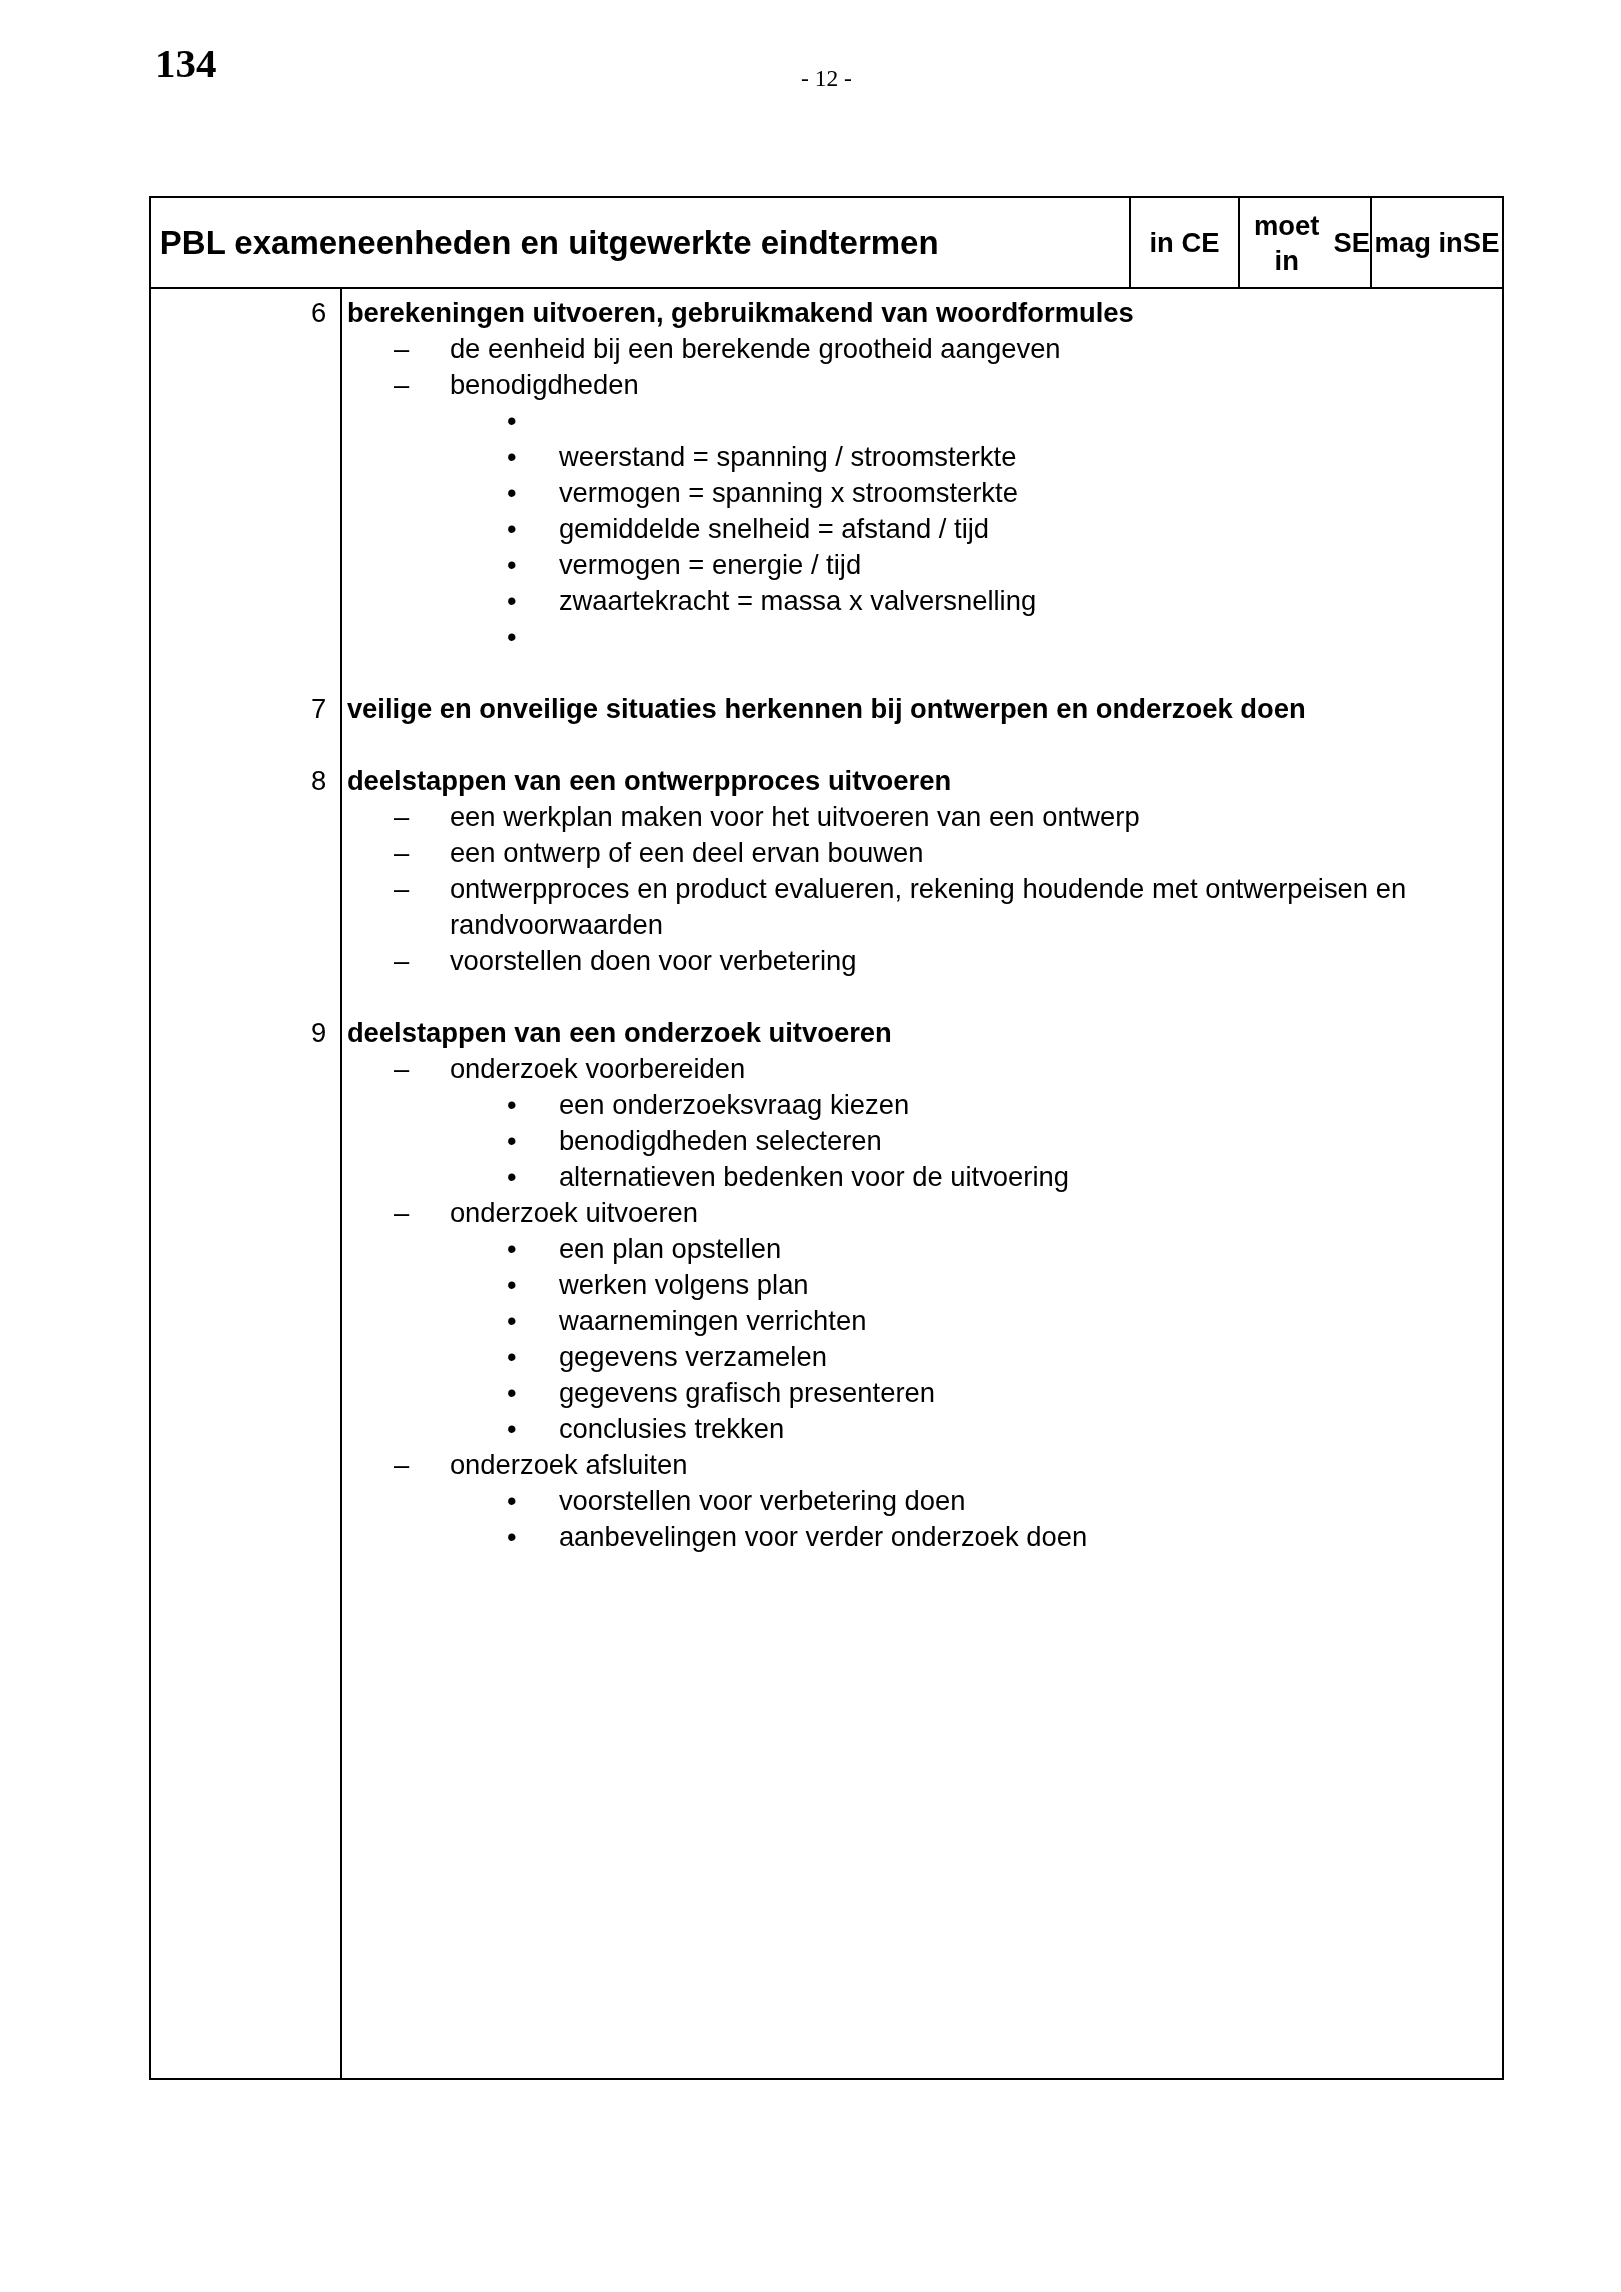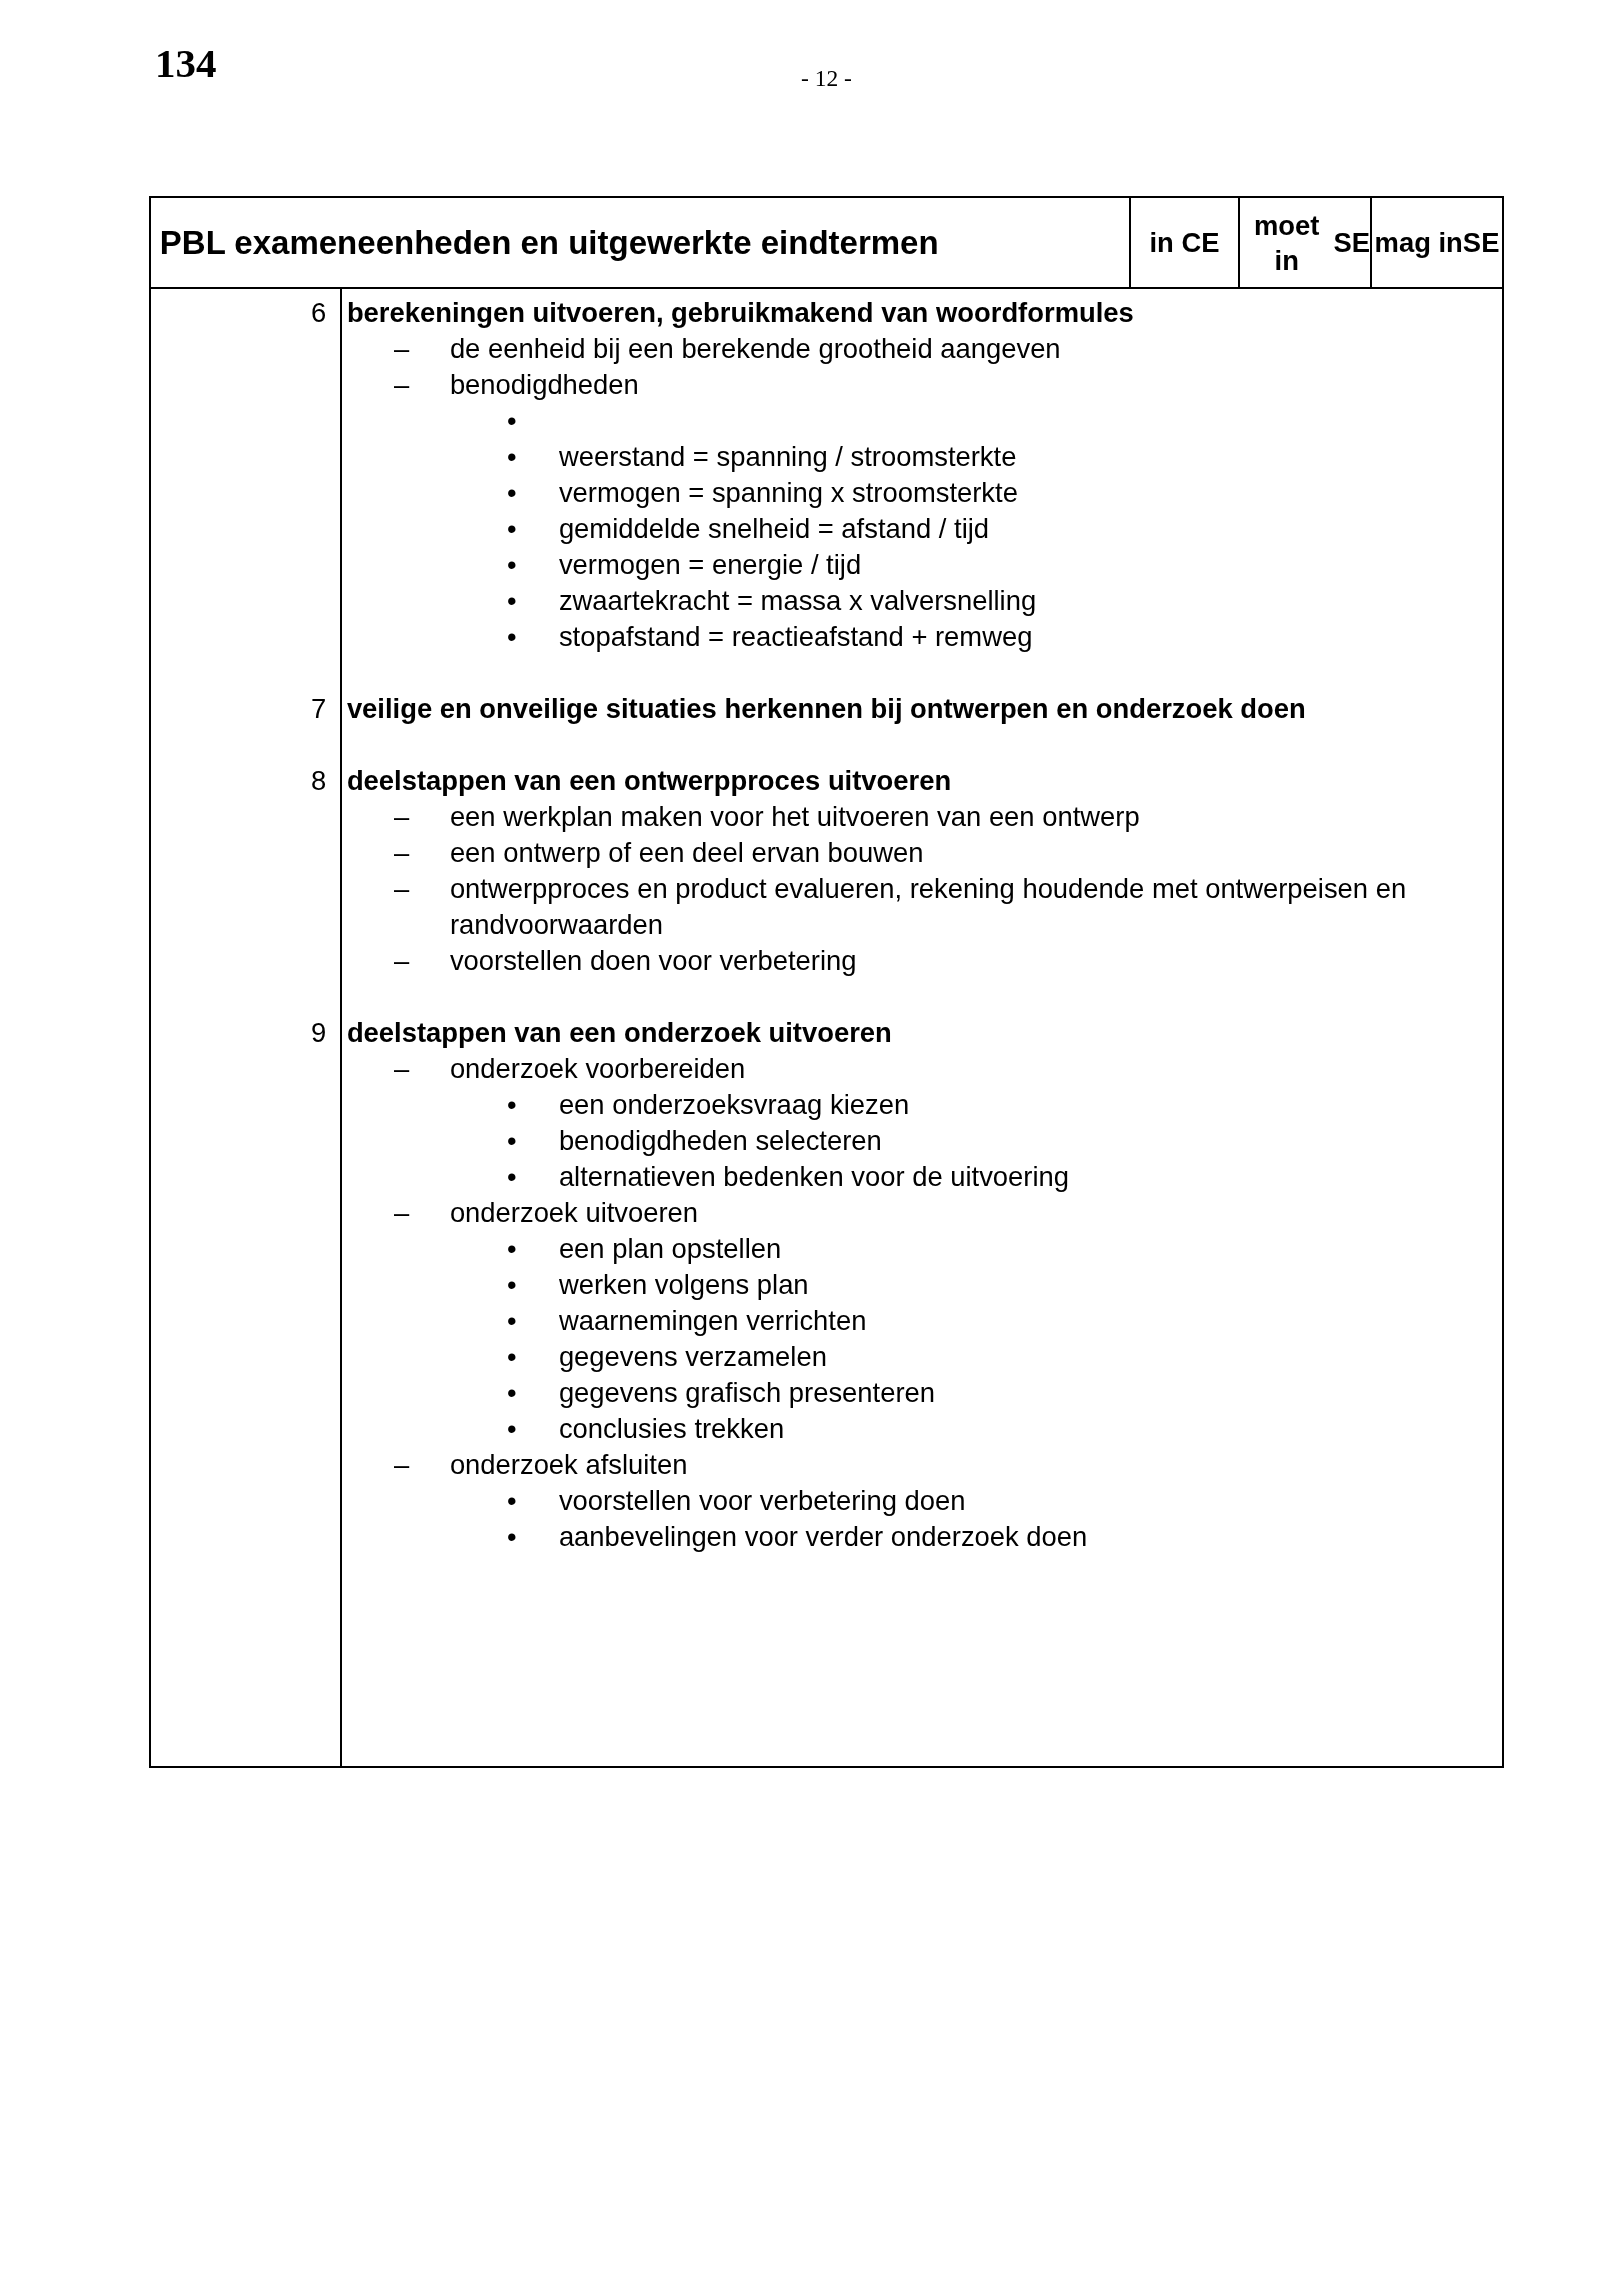--- a/index.html
+++ b/index.html
@@ -17,21 +17,21 @@
     font-weight:bold; font-size:41px; line-height:1;margin-left:24px;
   }
   .folio {
     position:absolute; left:149px; top:67px; width:1355px;
     text-align:center;
     font-family:"Liberation Serif", serif;
     font-size:23.5px; line-height:1;
   }
   .doc-table {
     position:absolute; left:149px; top:196px;
-    width:1355px; height:1572px;
+    width:1355px; height:1884px;
     border:2.9px solid #000;
     display:flex; flex-direction:column;
     background:#fff;
   }
   
   .thead { flex:none; display:flex; height:91px; border-bottom:2px solid #000; }
   .th { display:flex; align-items:center; justify-content:center; font-weight:bold; text-align:center; }
   .th-title {
     flex:1 1 auto; justify-content:flex-start;
     padding-left:8.8px; font-size:33px;
@@ -116,21 +116,20 @@
         <div class="sub">
           <span class="m-bullet">•</span>
           <span class="sub-text">vermogen = energie / tijd</span>
         </div>
         <div class="sub">
           <span class="m-bullet">•</span>
           <span class="sub-text">zwaartekracht = massa x valversnelling</span>
         </div>
         <div class="sub">
           <span class="m-bullet">•</span>
-          <span class="sub-text">stopafstand = reactieafstand + remweg</span>
         </div>
       </div>
     </div>
 
     <div class="item gap">
       <div class="item-num">7</div>
       <div class="item-body">
         <div class="item-title">veilige en onveilige situaties herkennen bij ontwerpen en onderzoek doen</div>
       </div>
     </div>

